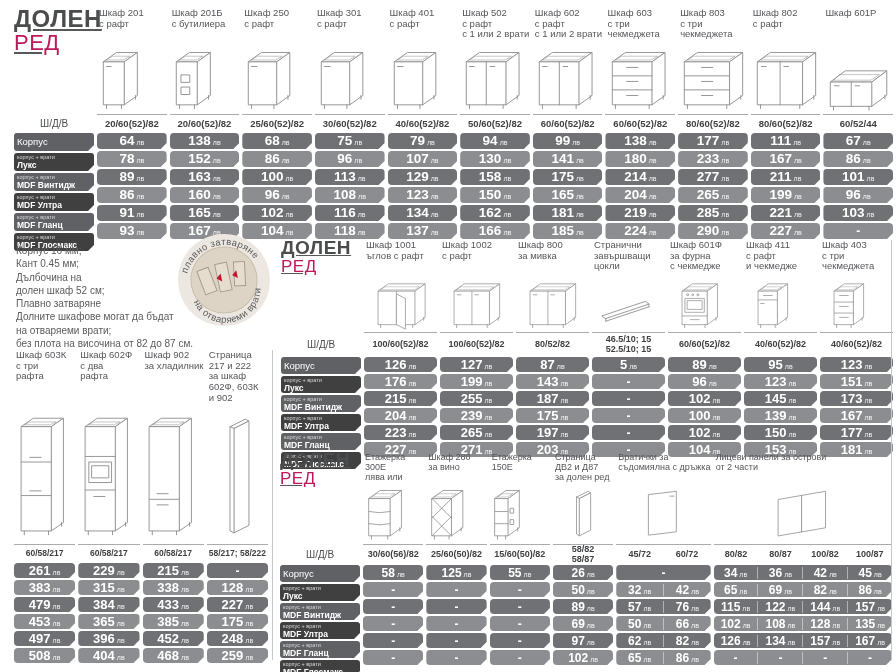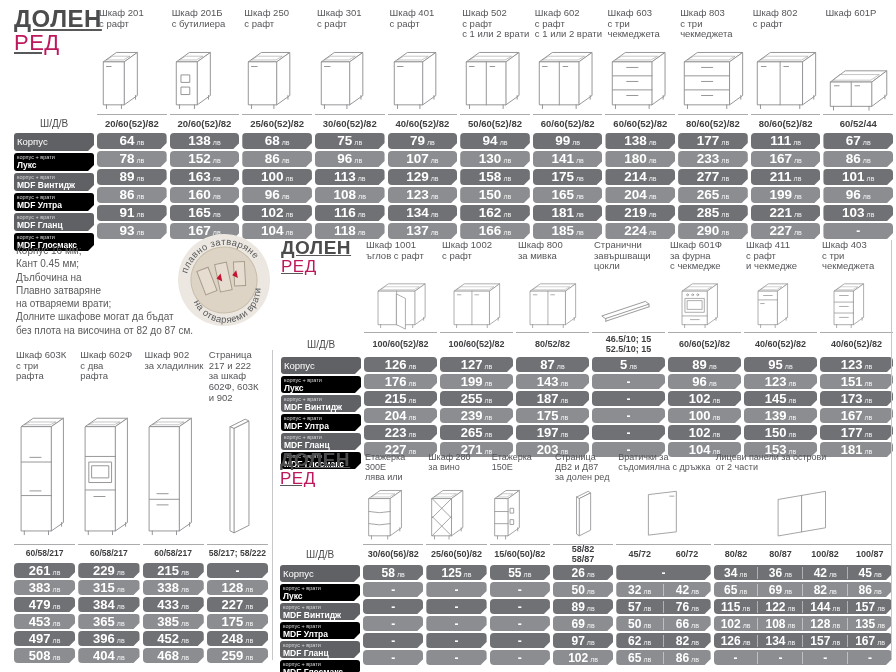--- a/index.html
+++ b/index.html
@@ -25,21 +25,21 @@
         clip-path:polygon(0 0,100% 0,100% calc(100% - 6px),calc(100% - 6px) 100%,0 100%);
         display:flex;align-items:center;color:#fff;overflow:hidden;}
   .cell.dark{background:#707175;}
   .cell.light{background:#8c8d90;}
   .v{flex:1 1 0;text-align:center;font-weight:bold;font-size:var(--pfs);line-height:1;min-width:0;}
   .v + .v{border-left:1px solid rgba(255,255,255,.45);}
   .v i{font-style:normal;font-size:7px;font-weight:normal;opacity:.92;margin-left:2px;}
   .v.dash{font-size:12px;}
   .cell.lab{display:block;padding:1px 3px;border-radius:3px;}
   .cell.lab.dark{background:#606165;}
-  .cell.lab.light{background:#000000;}
+  .cell.lab.light{background:#404040;}
   .lab .s{display:block;font-size:5.5px;color:#d8d9da;line-height:1.2;}
   .lab .m{display:block;font-size:8.5px;font-weight:bold;line-height:1.15;color:#fff;}
   .lab .m.solo{font-size:9.5px;font-weight:normal;padding-top:3px;}
   .ttl{height:calc(var(--nameH) + var(--imgH));display:flex;flex-direction:column;justify-content:flex-start;padding-bottom:3px;text-decoration:underline;}
   .t1{font-weight:bold;font-size:var(--t1);color:#4b4c4e;letter-spacing:.5px;line-height:1.05;}
   .t2{font-size:var(--t2);color:#be185d;letter-spacing:.5px;line-height:1.1;}
   .shdv{height:var(--dimH);display:flex;align-items:center;font-size:10px;color:#4c4d4f;padding-left:2px;margin-left:24px;}
   .info{flex:0 0 262px;position:relative;padding:6px 0 0 2px;font-size:10px;line-height:1.33;color:#5a5b5d;height:216px;}
   .nline{position:relative;z-index:1;}
   .badge{position:absolute;right:6px;top:-6px;width:96px;height:96px;transform:rotate(-12deg);z-index:0;}
@@ -537,23 +537,24 @@
       <path id="arcB" d="M 13,56 A 35,35 0 0 0 83,56"></path>
     </defs>
     <text font-size="9.5" fill="#5a5b5d" letter-spacing=".4" font-family="Liberation Sans, sans-serif">
       <textPath href="#arcT" startOffset="50%" text-anchor="middle">плавно затваряне</textPath></text>
     <text font-size="9.5" fill="#5a5b5d" letter-spacing=".4" font-family="Liberation Sans, sans-serif">
       <textPath href="#arcB" startOffset="50%" text-anchor="middle">на отваряеми врати</textPath></text>
   </svg></div>
     <div class="nline">Корпус 16 мм;</div>
         <div class="nline">Кант 0.45 мм;</div>
         <div class="nline">Дълбочина на</div>
+        <div class="nline">долен шкаф 52 см;</div>
         <div class="nline">Плавно затваряне</div>
+        <div class="nline">Долните шкафове могат да бъдат</div>
         <div class="nline">на отваряеми врати;</div>
-        <div class="nline">Долните шкафове могат да бъдат</div>
         <div class="nline">без плота на височина от 82 до 87 см.</div>
   </div>
       <div class="col label-col">
     <div class="ttl">
       <span class="t1">ДОЛЕН</span>
       <span class="t2">РЕД</span>
     </div>
     <div class="shdv">Ш/Д/В</div>
     <div class="rows">
           <div class="cell lab dark">

